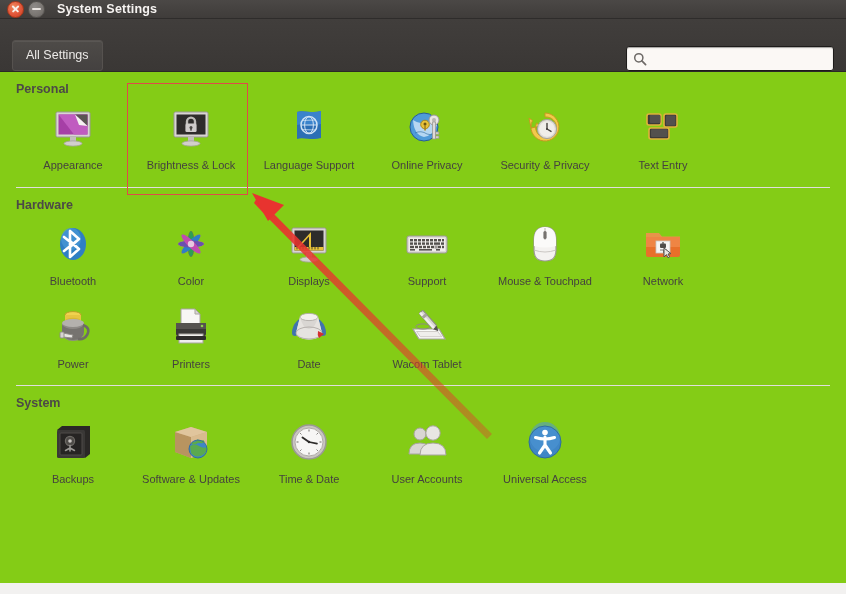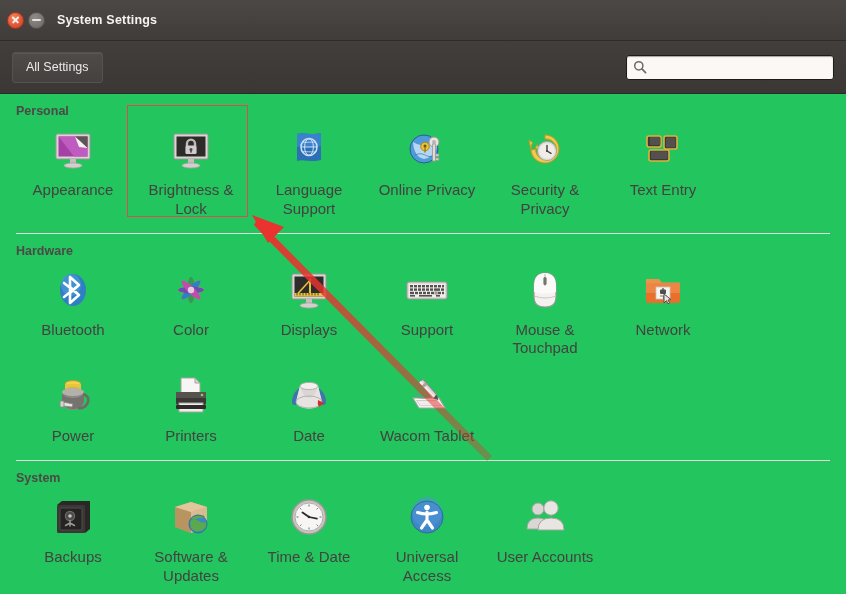--- a/index.html
+++ b/index.html
@@ -5,21 +5,21 @@
   * { box-sizing: border-box; margin: 0; padding: 0; }
   html, body {
     width: 846px; height: 594px;
     font-family: "Liberation Sans", sans-serif;
     overflow: hidden;
     background: #f2f1f0;
   }
 
   
   .titlebar {
-    height: 41px;
+    height: 19px;
     background: linear-gradient(to bottom, #4b4846 0%, #3f3c3a 100%);
     display: flex; align-items: center;
     padding-left: 7px;
     border-bottom: 1px solid #2e2c2b;
   }
   .winbtn {
     width: 17px; height: 17px; border-radius: 50%;
     margin-right: 4px;
     display: flex; align-items: center; justify-content: center;
     position: relative; flex: none;
@@ -46,21 +46,21 @@
   .wintitle {
     color: #f6f3f1; font-size: 12.5px; font-weight: bold;
     margin-left: 8px; letter-spacing: .2px;
   }
 
   
   .toolbar {
     height: 53px;
     background: linear-gradient(to bottom, #413e3c 0%, #3a3735 100%);
     border-bottom: 1px solid #2b2927;
-    display: flex; align-items: center;
+    display: flex; align-items: flex-end;
     padding: 0 6px;
   }
   .all-settings {
     background: linear-gradient(to bottom, #4e4b48 0%, #444140 100%);
     border: 1px solid #56524f;
     border-radius: 3px;
     color: #eceae8; font-size: 12.5px;
     padding: 7px 13px 8px;
     margin-left: 6px;
     cursor: pointer;
@@ -81,21 +81,21 @@
   .search-input {
     border: none; outline: none; background: transparent;
     font-family: "Liberation Sans", sans-serif;
     font-size: 12px; color: #2a2726; width: 100%;
     caret-color: #2a2726;
   }
 
   
   .content {
     height: calc(594px - 30px - 53px);
-    background: #22c55e;
+    background: #84cc16;
     overflow: hidden;
     padding: 0 14px;
     position: relative;
   }
   .section-title {
     font-size: 12.5px; font-weight: bold; color: #4c4947;
     padding: 10px 0 2px 2px;
   }
   .divider { height: 1px; background: #e0dedc; margin: 6px 2px 0; }
 
@@ -107,21 +107,21 @@
     cursor: pointer;
     text-align: center;
     position: relative;
   }
   .tile-icon {
     width: 48px; height: 48px;
     display: flex; align-items: center; justify-content: center;
     margin-bottom: 7px;
   }
   .tile-label {
-    font-size: 15px; color: #45423f;
+    font-size: 11px; color: #45423f;
     line-height: 1.25; max-width: 110px;
   }
 
   
   .highlight-box {
     position: absolute;
     left: 127px; top: 11px;
     width: 121px; height: 112px;
     border: 1.6px solid #e04a4a;
     pointer-events: none;
@@ -507,41 +507,41 @@
           <line x1="24" y1="24" x2="32" y2="25.6" stroke="#2e2c2b" stroke-width="1.6" stroke-linecap="round"></line>
           <circle cx="24" cy="24" r="1.2" fill="#2e2c2b"></circle>
         </svg>
       </div>
       <div class="tile-label">Time &amp; Date</div>
     </div>
 
     <div class="tile">
       <div class="tile-icon">
         <svg width="48" height="48" viewBox="0 0 48 48">
+          <circle cx="17" cy="16" r="6" fill="#d9d6d3" stroke="#a8a49f" stroke-width="1"></circle>
+          <path d="M6 36 q0 -11 11 -11 q11 0 11 11 Z" fill="#d9d6d3" stroke="#a8a49f" stroke-width="1"></path>
+          <circle cx="30" cy="15" r="7.2" fill="#e8e6e3" stroke="#a8a49f" stroke-width="1"></circle>
+          <path d="M17 37 q0 -12 13 -12 q13 0 13 12 Z" fill="#e8e6e3" stroke="#a8a49f" stroke-width="1"></path>
+        </svg>
+      </div>
+      <div class="tile-label">User Accounts</div>
+    </div>
+
+    <div class="tile">
+      <div class="tile-icon">
+        <svg width="48" height="48" viewBox="0 0 48 48">
           <circle cx="24" cy="24" r="16" fill="#3f86c6"></circle>
           <circle cx="24" cy="19" r="15" fill="#4e97d6" opacity=".55"></circle>
           <circle cx="24" cy="24" r="16" fill="none" stroke="#2f6c9f" stroke-width="1"></circle>
           <circle cx="24" cy="14.5" r="2.8" fill="#ffffff"></circle>
           <path d="M14.5 19.5 q9.5 3 19 0" fill="none" stroke="#ffffff" stroke-width="3.1" stroke-linecap="round"></path>
           <path d="M24 19 v8 l-5.5 8 M24 27 l5.5 8" fill="none" stroke="#ffffff" stroke-width="3.1" stroke-linecap="round" stroke-linejoin="round"></path>
         </svg>
       </div>
       <div class="tile-label">Universal Access</div>
-    </div>
-
-    <div class="tile">
-      <div class="tile-icon">
-        <svg width="48" height="48" viewBox="0 0 48 48">
-          <circle cx="17" cy="16" r="6" fill="#d9d6d3" stroke="#a8a49f" stroke-width="1"></circle>
-          <path d="M6 36 q0 -11 11 -11 q11 0 11 11 Z" fill="#d9d6d3" stroke="#a8a49f" stroke-width="1"></path>
-          <circle cx="30" cy="15" r="7.2" fill="#e8e6e3" stroke="#a8a49f" stroke-width="1"></circle>
-          <path d="M17 37 q0 -12 13 -12 q13 0 13 12 Z" fill="#e8e6e3" stroke="#a8a49f" stroke-width="1"></path>
-        </svg>
-      </div>
-      <div class="tile-label">User Accounts</div>
     </div>
   </div>
 
   <svg class="arrow-layer">
     <defs>
       <linearGradient id="arrGrad" x1="0" y1="0" x2="1" y2="1" gradientUnits="objectBoundingBox">
         <stop offset="0" stop-color="#e8332f" stop-opacity="1"></stop>
         <stop offset="1" stop-color="#e8332f" stop-opacity="0.35"></stop>
       </linearGradient>
     </defs>

